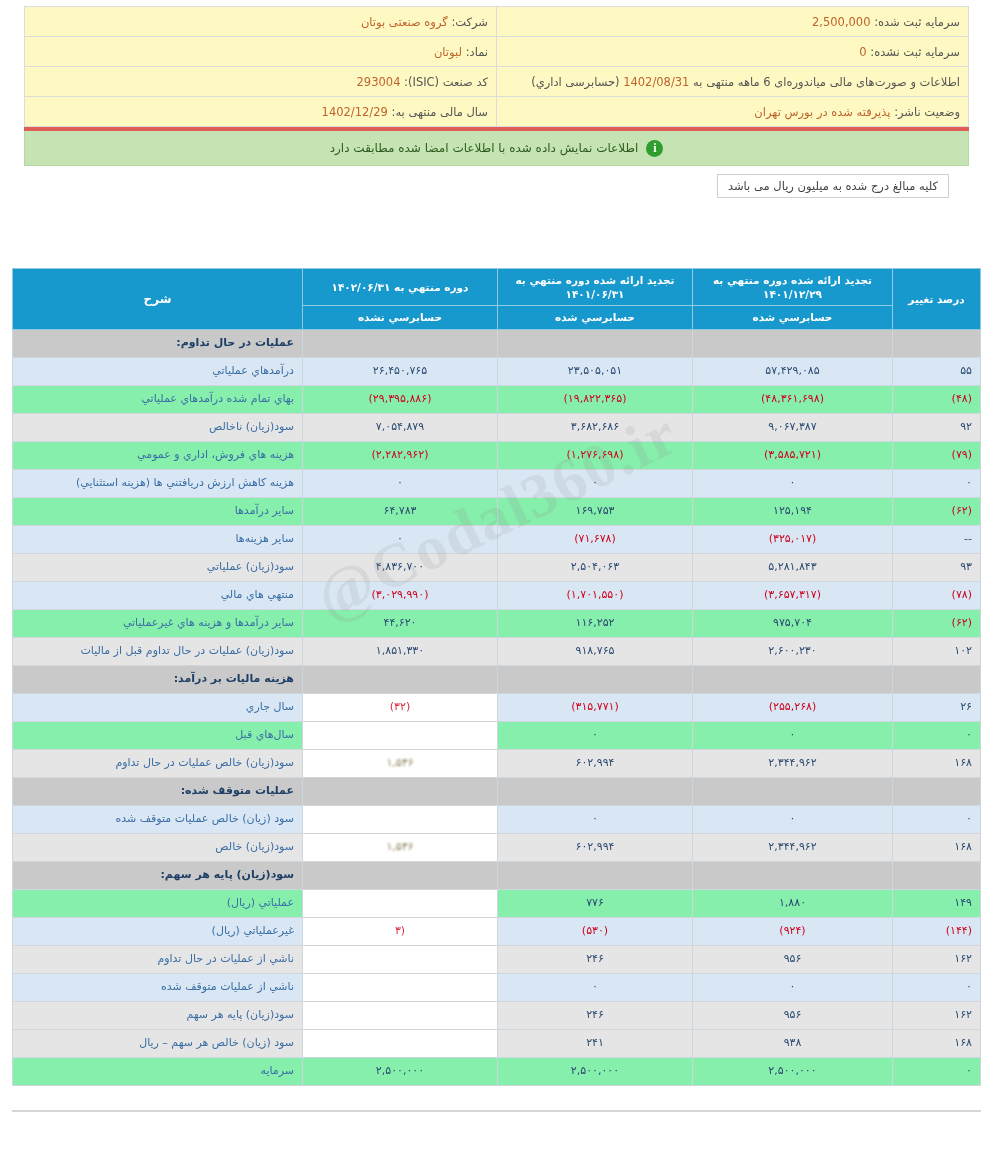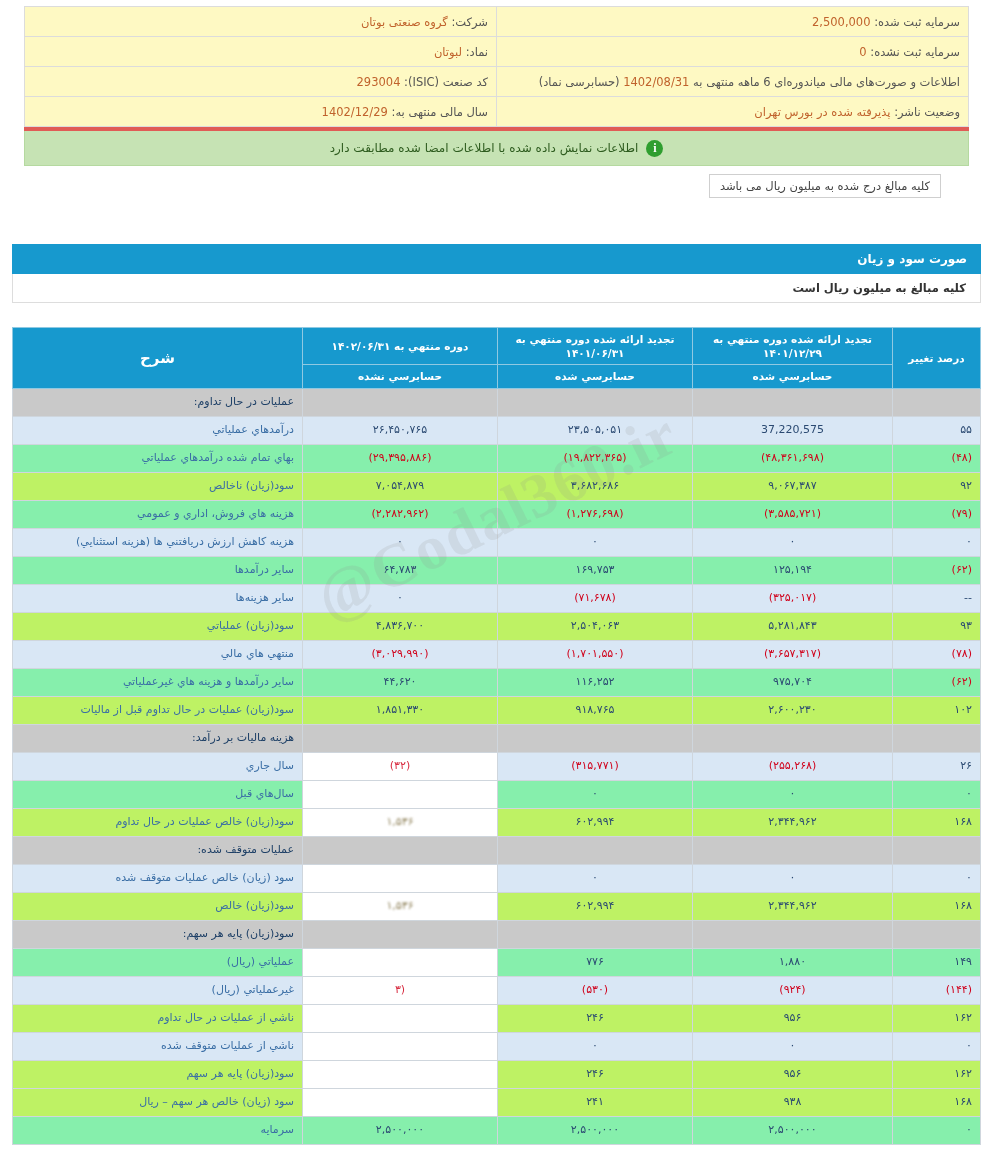--- a/index.html
+++ b/index.html
@@ -74,21 +74,21 @@
   
   .note-box{
     margin:8px 24px 0 24px;
     display:inline-block;
     border:1px solid #cfcfcf;
     background:#fff;
     padding:4px 10px;
     font-size:11.5px;
     color:#444;
   }
-  .note-row{padding:0 28px;}
+  .note-row{padding:0 20px;}
 
   .gap-lg{height:46px;}
   .gap-md{height:24px;}
 
   
   .stmt-wrap{margin:0 12px;}
   .stmt-title{
     background:#1799ce;
     color:#ffffff;
     font-weight:bold;
@@ -118,40 +118,40 @@
     background:#1799ce;
     color:#ffffff;
     font-size:10.5px;
     font-weight:bold;
     border:1px solid #8fc9e2;
     padding:4px 4px;
     text-align:center;
     vertical-align:middle;
     line-height:1.35;
   }
-  table.fin th.desc-h{font-size:15px;}
+  table.fin th.desc-h{font-size:12px;}
   table.fin td{
     border:1px solid #cfd6dd;
     padding:4px 8px;
     font-size:11px;
     height:19px;
     vertical-align:middle;
     line-height:1.45;
   }
   td.desc{text-align:right;color:#3a6ea5;white-space:normal;}
   td.num{text-align:center;color:#2b4a72;font-size:11.5px;}
   td.num.neg{color:#d0021b;}
   td.pct{color:#2b4a72;font-size:11.5px;}
   td.pct.neg{color:#d0021b;}
 
   
   tr.r-blue  td{background:#d9e7f5;}
   tr.r-white td{background:#86efac;}
-  tr.r-gold  td{background:#bef264;}
-  tr.r-sect  td{background:#c9c9c9;color:#1d3f66;font-weight:normal;text-align:right;}
+  tr.r-gold  td{background:#e5e5e5;}
+  tr.r-sect  td{background:#c9c9c9;color:#1d3f66;font-weight:bold;text-align:right;}
   tr.r-sect  td.num,tr.r-sect td.pct{background:#c9c9c9;}
 
   
   td.obscured{position:relative;background:#ffffff !important;margin-top:30px;}
   td.obscured .smear{
     position:absolute;
     left:0;right:0;top:0;bottom:0;
     background:#ffffff;
   }
   td.obscured .glyph{
@@ -214,21 +214,21 @@
           </td>
           <td class="right-col">
             <span class="lbl">نماد:</span>
             <span class="val">لبوتان</span>
           </td>
         </tr>
         <tr>
           <td class="left-col">
             <span class="lbl">اطلاعات و صورت‌های مالی میاندوره‌ای  6 ماهه منتهی به</span>
             <span class="val">1402/08/31</span>
-            <span class="lbl">(حسابرسی نماد)</span>
+            <span class="lbl">(حسابرسی اداري)</span>
           </td>
           <td class="right-col">
             <span class="lbl">کد صنعت (ISIC):</span>
             <span class="val">293004</span>
           </td>
         </tr>
         <tr>
           <td class="left-col">
             <span class="lbl">وضعیت ناشر:</span>
             <span class="val">پذیرفته شده در بورس تهران</span>
@@ -248,24 +248,20 @@
     <span class="info-icon">i</span>
     <span>اطلاعات نمایش داده شده با اطلاعات امضا شده مطابقت دارد</span>
   </div>
 
   <div class="note-row">
     <div class="note-box">کلیه مبالغ درج شده به میلیون ریال می باشد</div>
   </div>
 
   <div class="gap-lg"></div>
 
-  <div class="stmt-wrap">
-    <div class="stmt-title">صورت سود و زیان</div>
-    <div class="stmt-sub">کلیه مبالغ به میلیون ریال است</div>
-  </div>
 
   <div class="gap-md"></div>
 
   <table class="fin">
     <colgroup>
       <col style="width:88px">
       <col style="width:200px">
       <col style="width:195px">
       <col style="width:195px">
       <col style="width:null">
@@ -287,21 +283,21 @@
     <tbody id="fin-body">
         <tr class="r-sect">
           <td class="pct"></td>
           <td class="num"></td>
           <td class="num"></td>
           <td class="num"></td>
           <td class="desc">عملیات در حال تداوم:</td>
         </tr>
         <tr class="r-blue">
           <td class="pct">۵۵</td>
-          <td class="num">37,220,575</td>
+          <td class="num">۵۷,۴۲۹,۰۸۵</td>
           <td class="num">۲۳,۵۰۵,۰۵۱</td>
           <td class="num">۲۶,۴۵۰,۷۶۵</td>
           <td class="desc">درآمدهاي عملیاتي</td>
         </tr>
         <tr class="r-white">
           <td class="pct neg">(۴۸)</td>
           <td class="num neg">(۴۸,۳۶۱,۶۹۸)</td>
           <td class="num neg">(۱۹,۸۲۲,۳۶۵)</td>
           <td class="num neg">(۲۹,۳۹۵,۸۸۶)</td>
           <td class="desc">بهاي تمام شده درآمدهاي عملیاتي</td>

